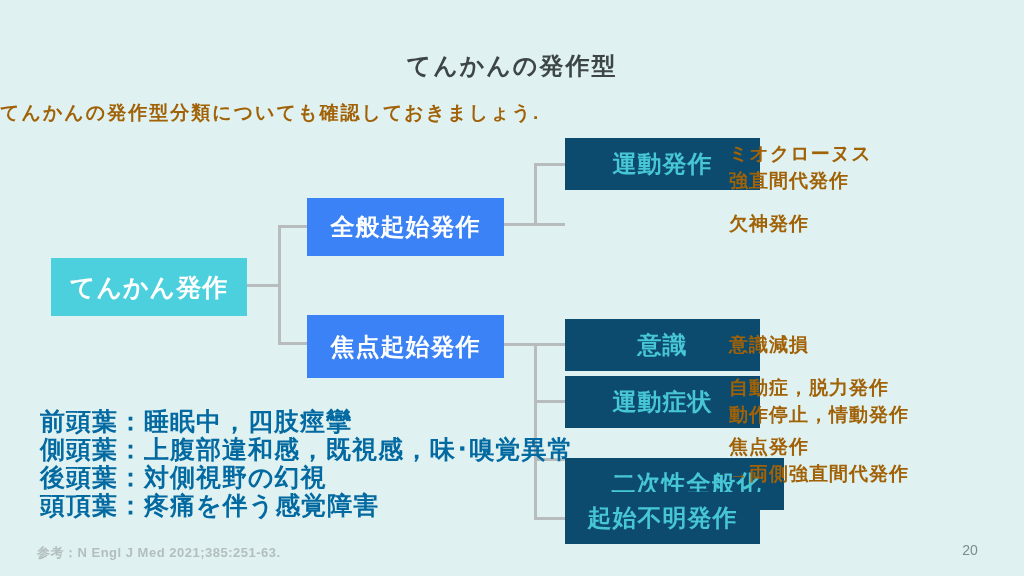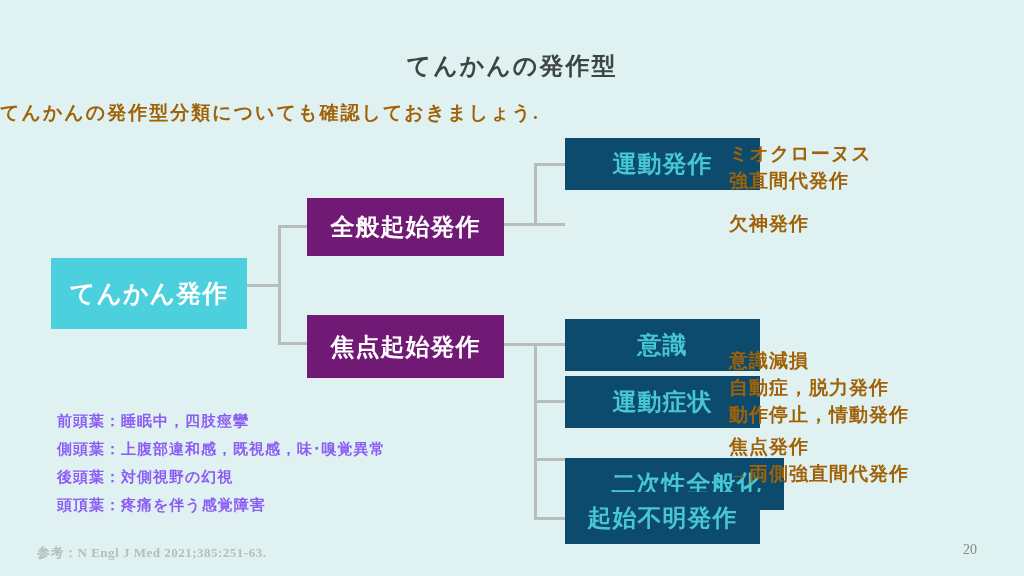--- a/index.html
+++ b/index.html
@@ -2,21 +2,21 @@
 <html lang="ja"><head>
 <meta charset="utf-8">
 <style>
   html,body{margin:0;padding:0;background:#cfd8d8;}
   .slide{
     position:relative;
     width:1024px;height:576px;
     margin:0 auto;
     background:#dff2f1;
     overflow:hidden;
-    font-family:Liberation Serif, serif;
+    font-family:Liberation Sans, sans-serif;
     font-weight:bold;
   }
   .abs{position:absolute;}
   .slide-title{
     left:0;right:0;top:50px;
     text-align:center;
     font-size:24px;letter-spacing:2px;
     color:#3d4547;
   }
   .slide-subtitle{
@@ -24,40 +24,40 @@
     text-align:left;
     font-size:19px;letter-spacing:2px;
     color:#a16207;
   }
   .node{
     display:flex;align-items:center;justify-content:center;
     text-align:center;
     letter-spacing:1px;
   }
   .node-root{
-    left:51px;top:258px;width:196px;height:71px;
+    left:51px;top:258px;width:196px;height:58px;
     background:#4dd0dd;color:#ffffff;font-size:25px;
   }
   .node-branch{
     left:307px;width:197px;height:58px;
-    background:#701a75;color:#ffffff;font-size:24px;
+    background:#3b82f6;color:#ffffff;font-size:24px;
   }
   .node-leaf{
     left:565px;width:195px;height:52px;
     background:#0c4a6e;color:#47c6d4;font-size:24px;
   }
   .leaf-note{
     left:729px;width:250px;
     color:#a16207;font-size:19px;line-height:27px;
     letter-spacing:1px;white-space:pre-line;
   }
   .line{background:#b9bcbc;}
   .lobe-notes{
-    left:57px;top:407px;
-    color:#8b5cf6;font-size:15px;line-height:28px;
+    left:40px;top:407px;
+    color:#0369a1;font-size:25px;line-height:28px;
     letter-spacing:1px;
   }
   .reference{
     left:37px;top:544px;
     color:#b3bebe;font-size:13px;letter-spacing:0.5px;
   }
   .page-number{
     left:950px;top:542px;width:40px;
     text-align:center;
     color:#7d8b8b;font-size:14px;font-weight:normal;
@@ -93,21 +93,21 @@
 
   <div class="abs node node-leaf" style="top:138px;">運動発作</div>
   <div class="abs node node-leaf" style="top:319px;">意識</div>
   <div class="abs node node-leaf" style="top:376px;">運動症状</div>
   <div class="abs node node-leaf" style="top:458px;padding-left:24px;">二次性全般化</div>
   <div class="abs node node-leaf" style="top:492px;">起始不明発作</div>
 
   <div class="abs leaf-note" style="top:140px;">ミオクローヌス
 強直間代発作</div>
   <div class="abs leaf-note" style="top:210px;">欠神発作</div>
-  <div class="abs leaf-note" style="top:331px;margin-top:16px;">意識減損</div>
+  <div class="abs leaf-note" style="top:331px;">意識減損</div>
   <div class="abs leaf-note" style="top:374px;">自動症，脱力発作
 動作停止，情動発作</div>
   <div class="abs leaf-note" style="top:433px;">焦点発作
 →両側強直間代発作</div>
 
   <div class="abs lobe-notes">
     <div>前頭葉：睡眠中，四肢痙攣</div>
     <div>側頭葉：上腹部違和感，既視感，味･嗅覚異常</div>
     <div>後頭葉：対側視野の幻視</div>
     <div>頭頂葉：疼痛を伴う感覚障害</div>

